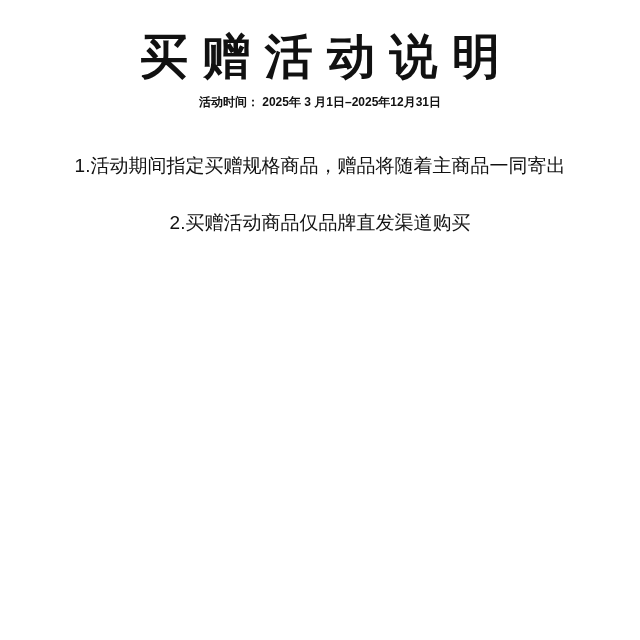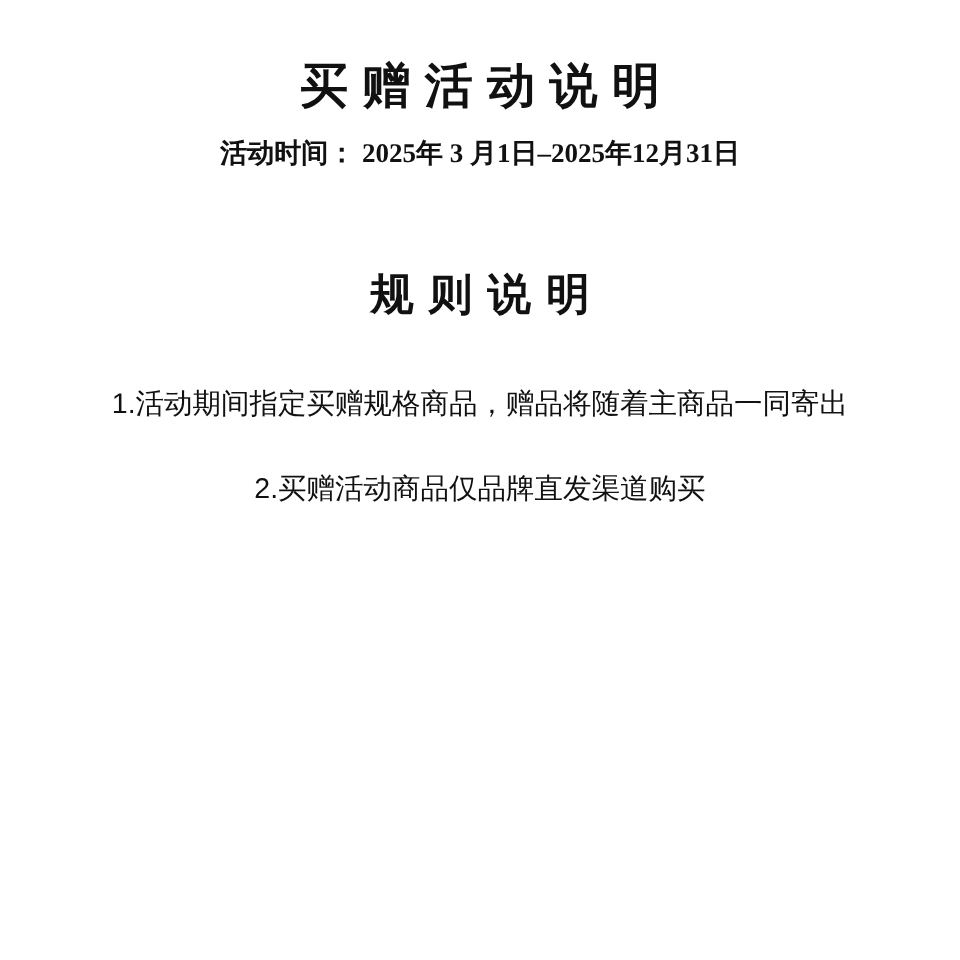--- a/index.html
+++ b/index.html
@@ -16,34 +16,33 @@
   }
   .page {
     width: 640px;
     height: 640px;
     text-align: center;
     box-sizing: border-box;
   }
   .page-title {
     margin: 0;
     padding-top: 34px;
-    font-size: 32px;
+    font-size: 48px;
     line-height: 46px;
     font-weight: 700;
     letter-spacing: 0.30em;
     text-indent: 0.30em; 
     white-space: nowrap;
   }
   .event-time {
     margin: 13px 0 0 0;
-    font-size: 18px;
+    font-size: 12px;
     line-height: 18px;
     font-weight: 700;
     white-space: nowrap;
-    font-family: Liberation Serif, serif;
   }
   .rules-heading {
     margin: 68px 0 0 0;
     font-size: 29px;
     line-height: 36px;
     font-weight: 700;
     letter-spacing: 0.35em;
     text-indent: 0.35em;
     white-space: nowrap;
   }
@@ -59,21 +58,20 @@
 </style>
 </head>
 <body>
 
 <main class="page">
 
   <h1 class="page-title">买赠活动说明</h1>
 
   <p class="event-time">活动时间： 2025年 3 月1日–2025年12月31日</p>
 
-  <h2 class="rules-heading">规则说明</h2>
 
   <section>
 
     <p class="rule rule-1">
       <span>1.活动期间指定买赠规格商品，赠品将随着主商品一同寄出</span><br>
     </p>
 
     <p class="rule rule-2">2.买赠活动商品仅品牌直发渠道购买</p>
 
 

